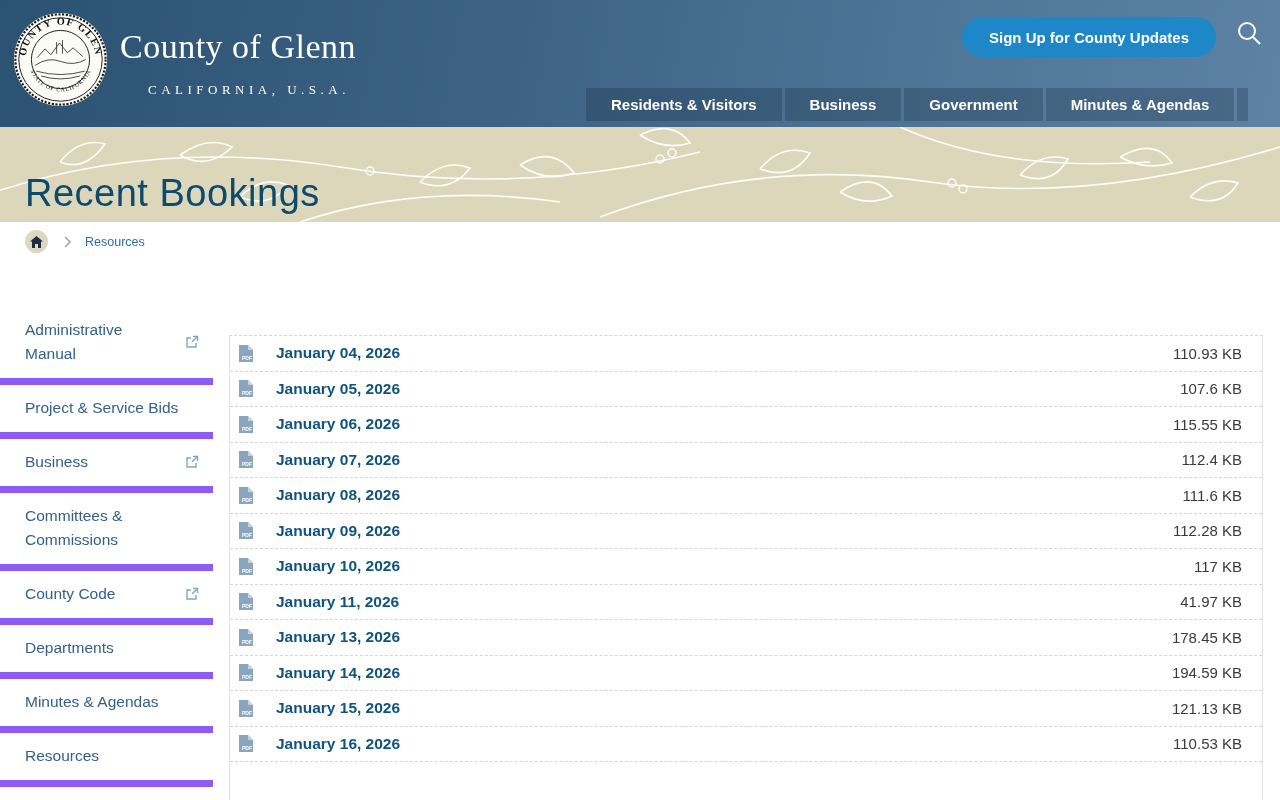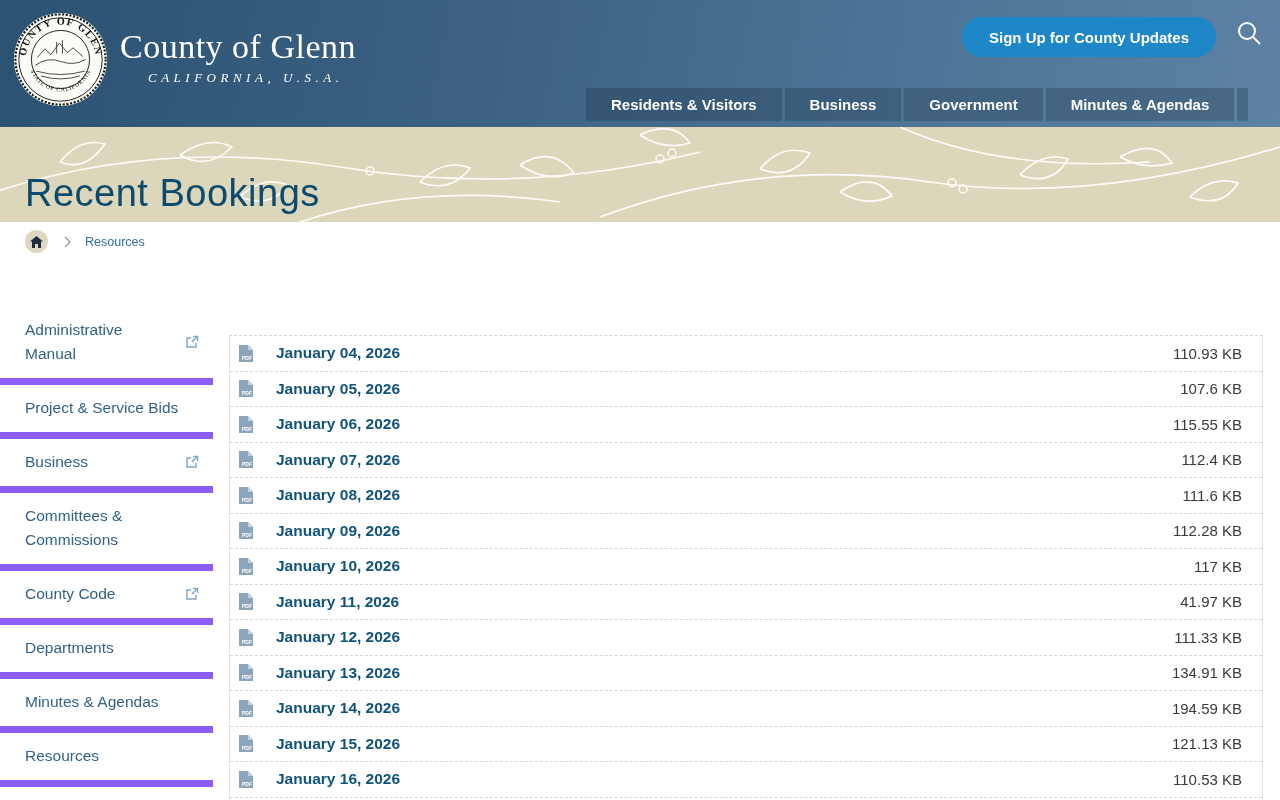--- a/index.html
+++ b/index.html
@@ -6,21 +6,21 @@
   html,body { width:1280px; height:800px; overflow:hidden; background:#fff;
               font-family:"Liberation Sans", sans-serif; }
   .screen { position:relative; width:1280px; height:800px; background:#fff; }
 
   
   .header { position:absolute; left:0; top:0; width:1280px; height:127px;
             background:linear-gradient(100deg,#2b5273 0%,#3d6284 40%,#4d7496 70%,#5d82a3 100%); }
   .seal { position:absolute; left:12px; top:11px; width:97px; height:97px; }
   .brand { position:absolute; left:120px; top:28px; color:#fff; }
   .brand-title { font-family:"Liberation Serif", serif; font-size:34px; font-weight:400; letter-spacing:.5px; }
-  .brand-sub { font-family:"Liberation Serif", serif; font-size:13px; letter-spacing:4.5px; margin-top:4px; margin-left:28px;font-style:italic; }
+  .brand-sub { font-family:"Liberation Serif", serif; font-size:13px; letter-spacing:4.5px; margin-top:16px; margin-left:28px; }
   .signup-btn { position:absolute; right:64px; top:17px; height:40px; padding:6px 27px;
                 background:#1d87c7; border:none; border-radius:20px; color:#fff;
                 font-family:"Liberation Sans", sans-serif; font-size:15px; font-weight:bold; cursor:pointer; }
   .search-btn { position:absolute; right:16px; top:19px; width:30px; height:30px; background:none; border:none; cursor:pointer; }
   .nav { position:absolute; left:586px; bottom:6px; display:flex; gap:3px; list-style:none; }
   .nav li { height:33px; line-height:33px; padding:0 25px; background:rgba(14,34,53,0.25);
             color:#fff; font-size:15px; font-weight:bold; white-space:nowrap; cursor:pointer; }
   .nav .nav-sliver { width:11px; padding:0; }
 
   
@@ -277,31 +277,22 @@
     </svg>
     <a class="file-name">January 11, 2026</a>
     <span class="file-size">41.97 KB</span>
   </div>
       <div class="file-row">
     <svg class="pdf-icon" width="16" height="19" viewBox="0 0 16 19">
       <path d="M 1 1 H 10 L 15 6 V 18 H 1 Z" fill="#8ba6bc"></path>
       <path d="M 10 1 L 10 6 L 15 6 Z" fill="#c4d2dd"></path>
       <text x="4" y="16" font-size="5" font-family="Liberation Sans, sans-serif" fill="#fff" font-weight="bold">PDF</text>
     </svg>
-    <a class="file-name">January 12, 2026</a>
-    <span class="file-size">111.33 KB</span>
-  </div>
-      <div class="file-row">
-    <svg class="pdf-icon" width="16" height="19" viewBox="0 0 16 19">
-      <path d="M 1 1 H 10 L 15 6 V 18 H 1 Z" fill="#8ba6bc"></path>
-      <path d="M 10 1 L 10 6 L 15 6 Z" fill="#c4d2dd"></path>
-      <text x="4" y="16" font-size="5" font-family="Liberation Sans, sans-serif" fill="#fff" font-weight="bold">PDF</text>
-    </svg>
     <a class="file-name">January 13, 2026</a>
-    <span class="file-size">134.91 KB</span>
+    <span class="file-size">178.45 KB</span>
   </div>
       <div class="file-row">
     <svg class="pdf-icon" width="16" height="19" viewBox="0 0 16 19">
       <path d="M 1 1 H 10 L 15 6 V 18 H 1 Z" fill="#8ba6bc"></path>
       <path d="M 10 1 L 10 6 L 15 6 Z" fill="#c4d2dd"></path>
       <text x="4" y="16" font-size="5" font-family="Liberation Sans, sans-serif" fill="#fff" font-weight="bold">PDF</text>
     </svg>
     <a class="file-name">January 14, 2026</a>
     <span class="file-size">194.59 KB</span>
   </div>

